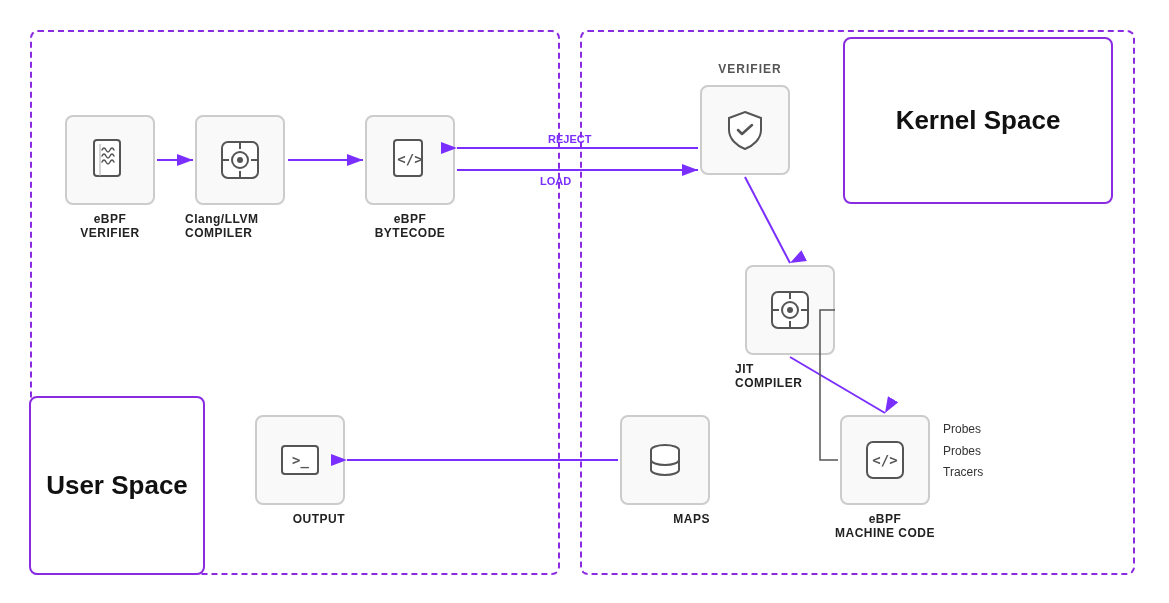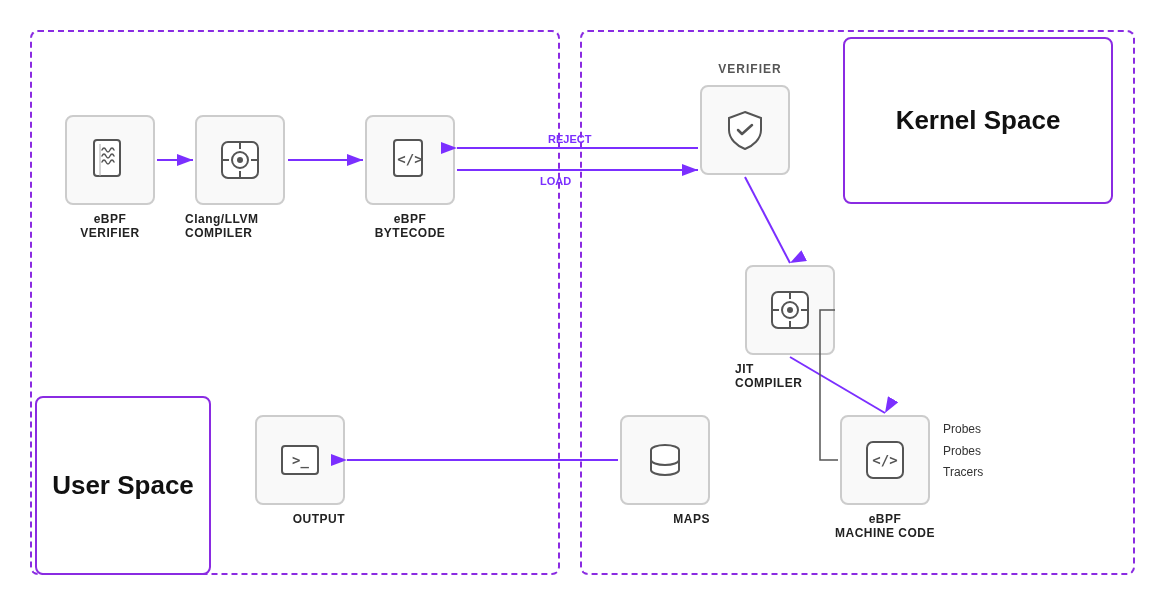--- a/index.html
+++ b/index.html
@@ -53,21 +53,21 @@
     }
 
     .kernel-space-label-box {
       left: 843px;
       top: 37px;
       width: 270px;
       height: 167px;
     }
 
     .user-space-label-box {
-      left: 35px;
+      left: 29px;
       top: 396px;
       width: 176px;
       height: 179px;
     }
 
     
     .icon-box {
       position: absolute;
       border: 2px solid #ccc;
       border-radius: 8px;

